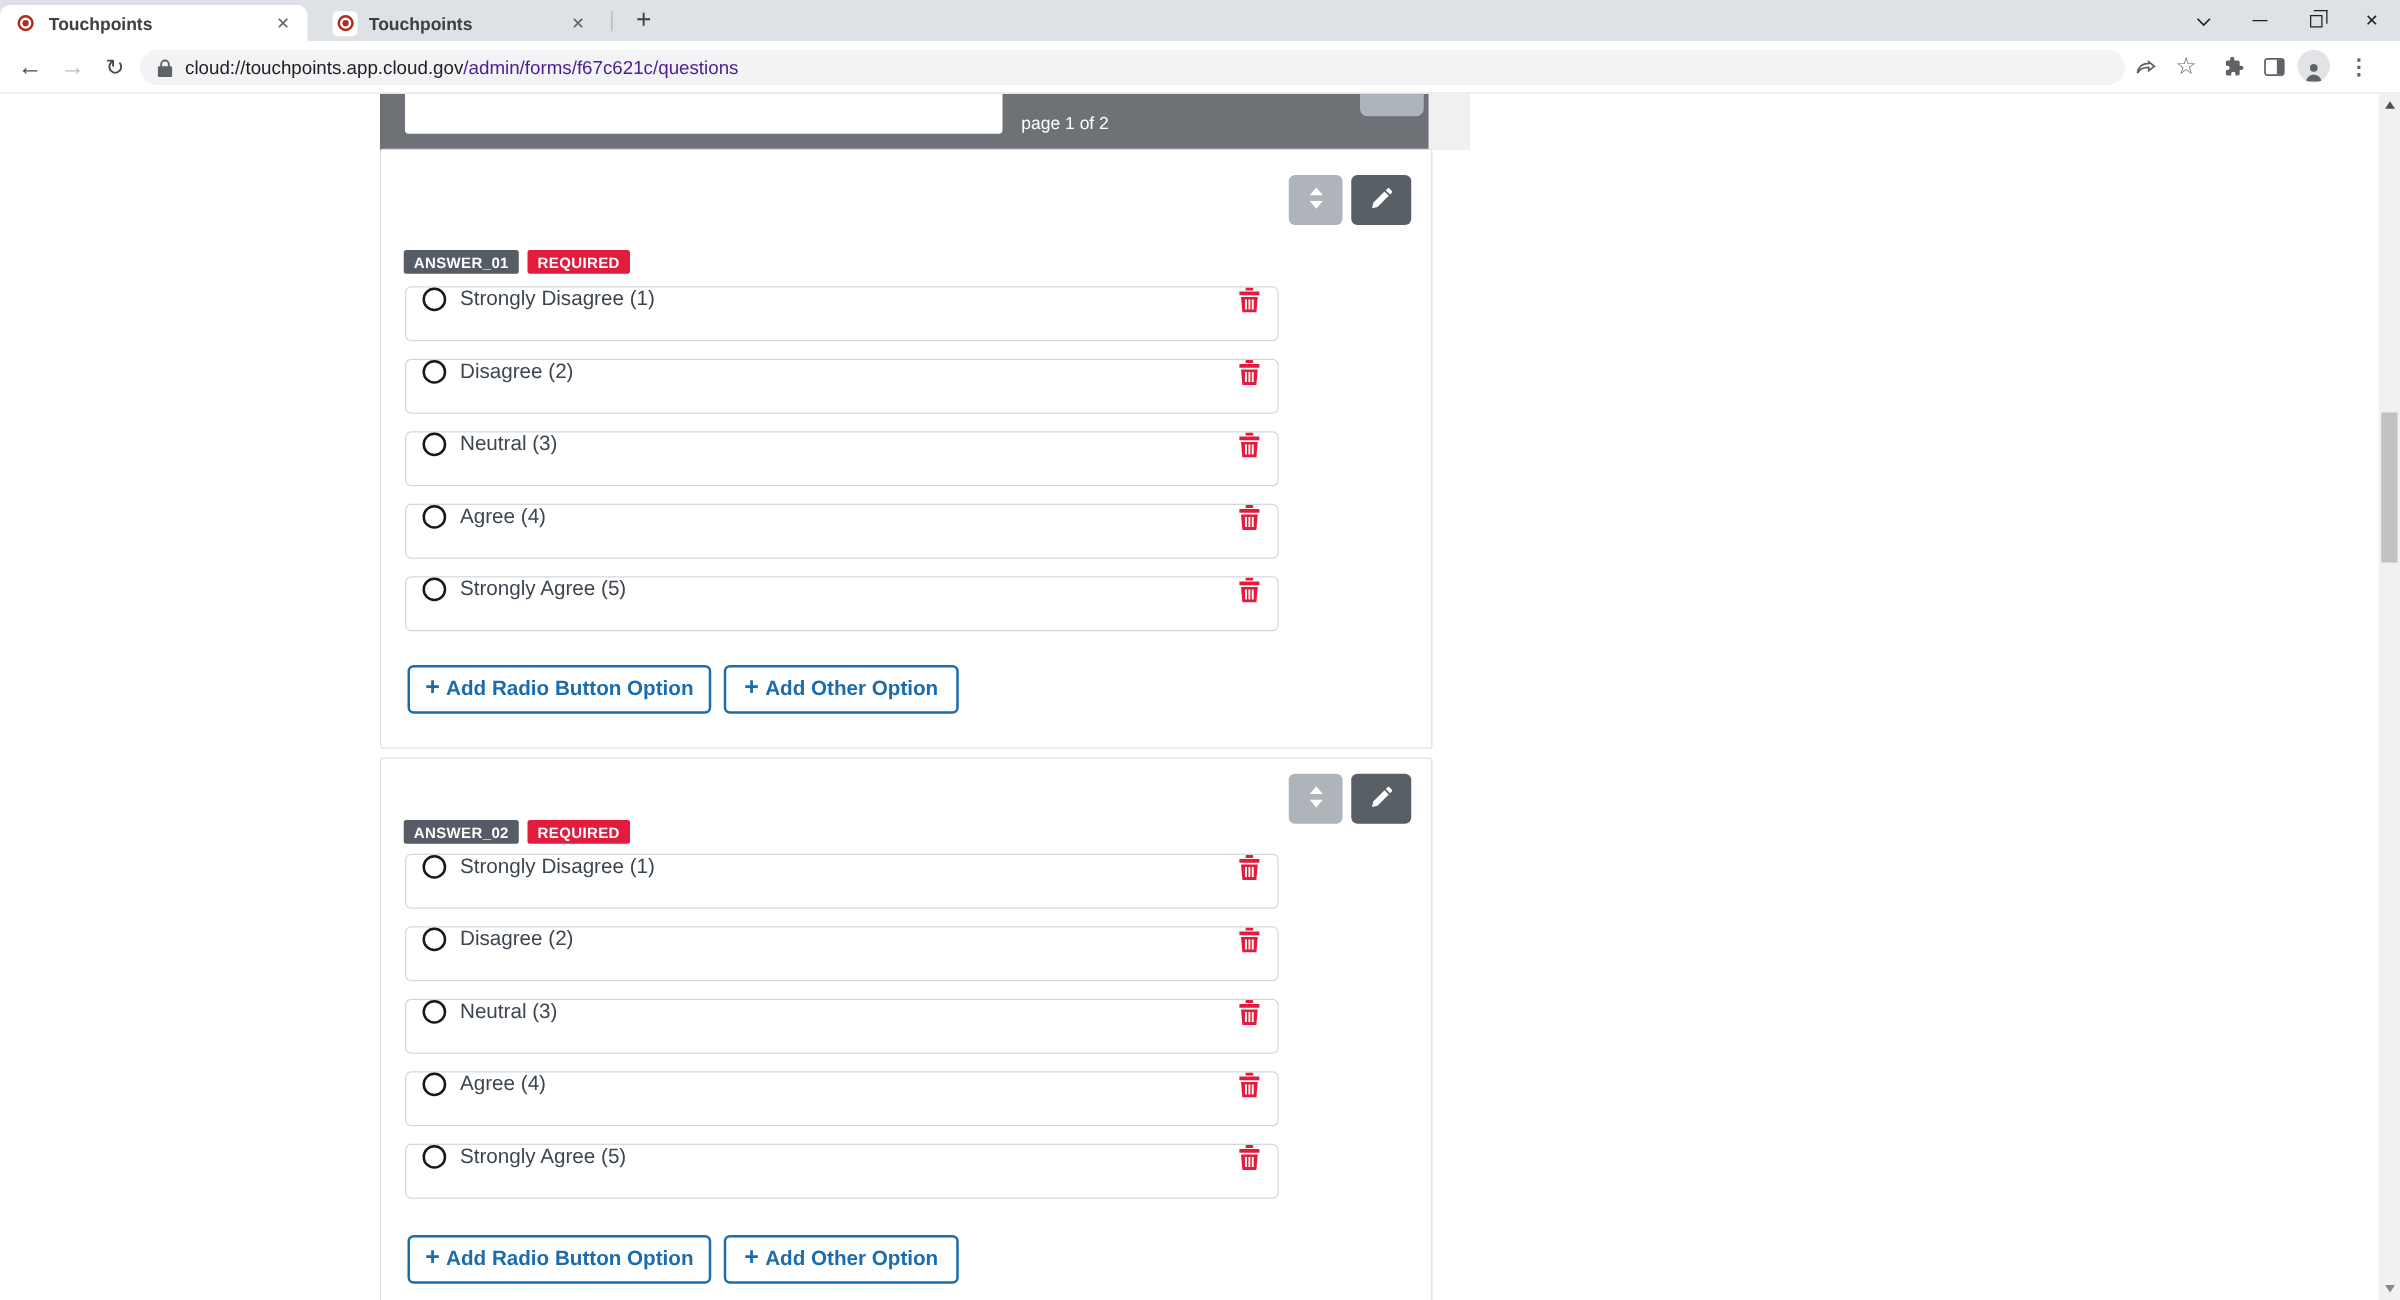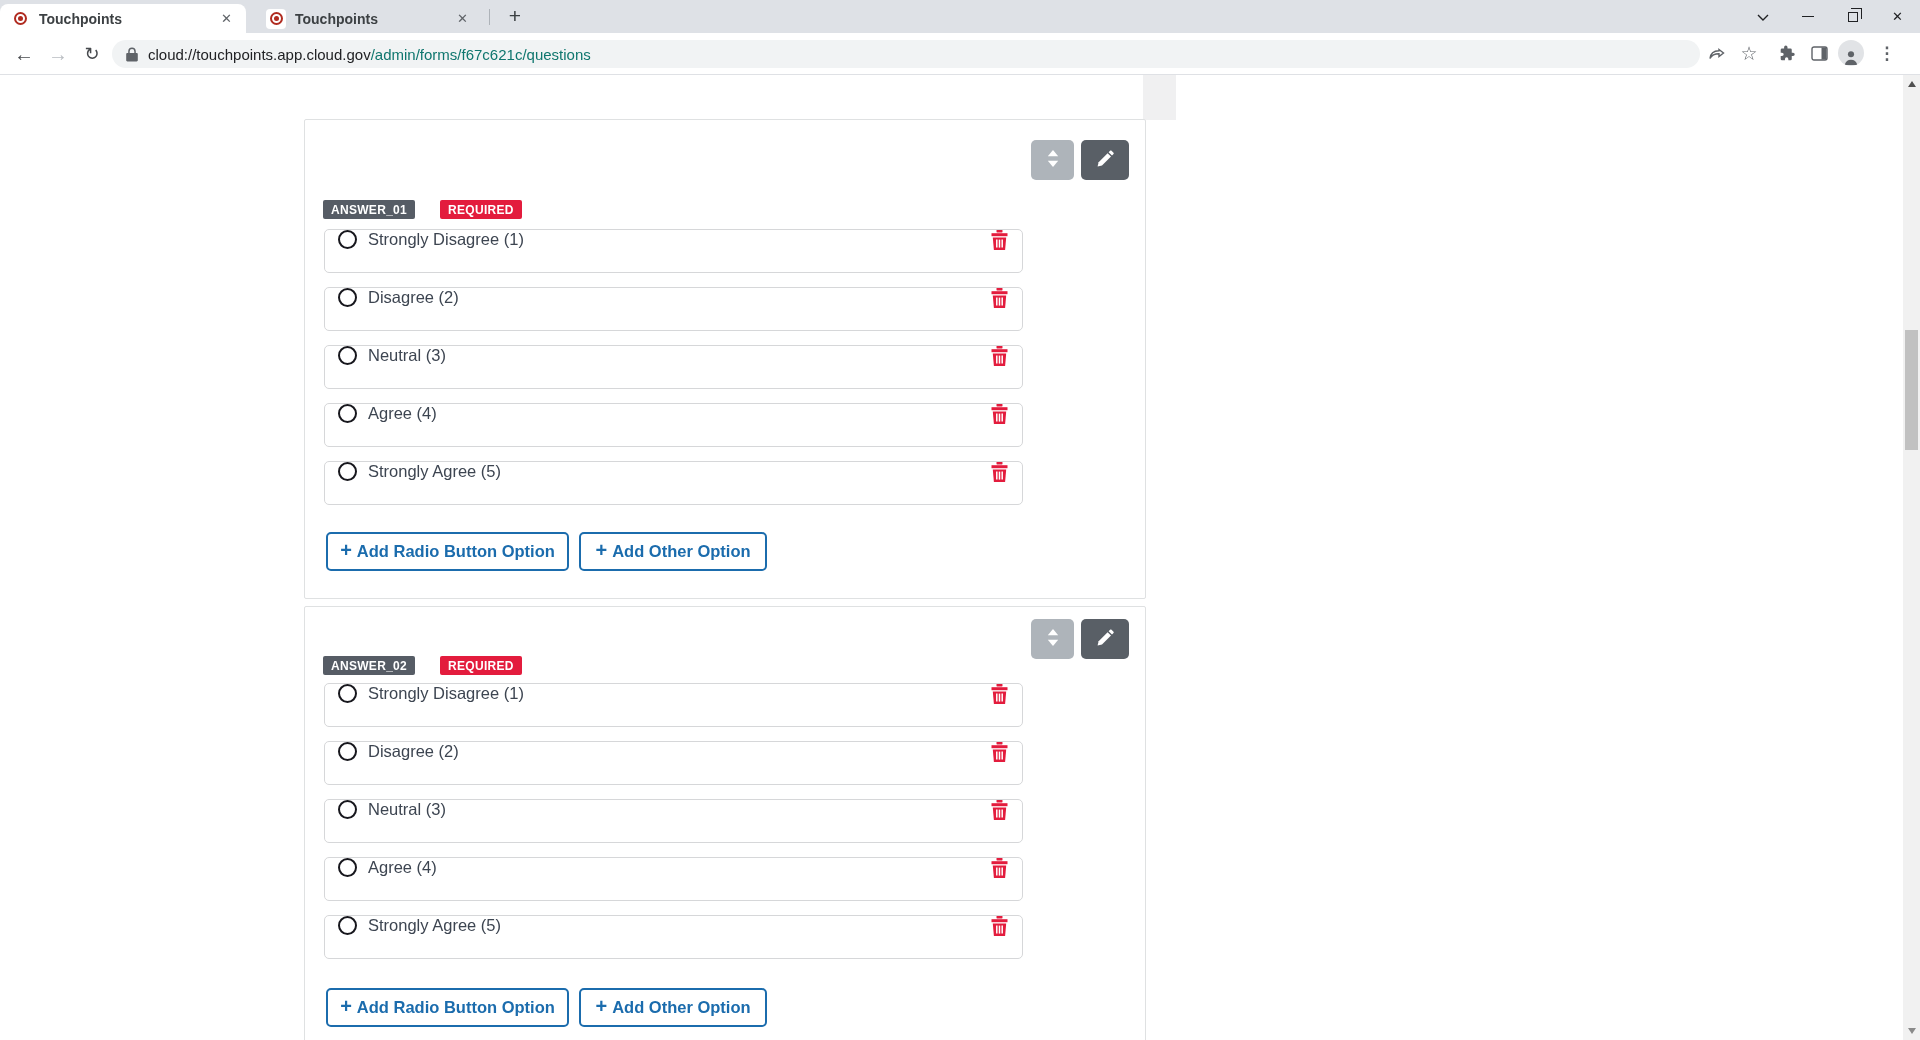--- a/index.html
+++ b/index.html
@@ -28,42 +28,42 @@
   .min-glyph { width:12px; height:1.4px; background:#202124; }
   .restore-glyph { position:relative; width:10px; height:10px; border:1.2px solid #202124; background:#dee1e6; }
   .restore-glyph::before { content:""; position:absolute; left:2px; top:-4.5px; width:10px; height:10px;
              border:1.2px solid #202124; border-left:none; border-bottom:none; }
   .toolbar { position:relative; height:42px; background:#fff; border-bottom:1px solid #dfe1e5; }
   .nav-ic { position:absolute; top:5px; width:32px; height:32px; display:flex;
             align-items:center; justify-content:center; font-size:20px; color:#46494d; border-radius:50%; }
   .omnibox { position:absolute; left:112px; top:7px; width:1588px; height:28px;
              background:#f1f3f4; border-radius:14px; display:flex; align-items:center; padding:0 14px; }
   .url { font-size:15px; color:#202124; margin-left:10px; white-space:nowrap; }
-  .url .path { color:#0f766e; }
+  .url .path { color:#4c1d95; }
   .tb-right { position:absolute; top:5px; width:30px; height:30px; display:flex;
               align-items:center; justify-content:center; color:#5f6368; }
   .avatar { width:26px; height:26px; border-radius:50%; background:#e1e3e6;
             display:flex; align-items:flex-end; justify-content:center; overflow:hidden; }
 
   
   .content { position:relative; height:965px; background:#fff; overflow:hidden; }
 
   .builder-bar { position:absolute; left:304px; top:0; width:839px; height:45px; background:var(--bar-gray); }
   .builder-input { position:absolute; left:20px; top:0; width:478px; height:32px;
                    background:#fff; border-radius:0 0 3px 3px; }
   .pagination { position:absolute; left:513px; top:0; height:45px; display:flex; align-items:center;
                 color:#fff; font-size:14px; }
   .bar-mini-btn { position:absolute; left:784px; top:0; width:51px; height:18px;
                   background:#adb3ba; border-radius:0 0 6px 6px; }
   .bar-side-strip { position:absolute; left:1143px; top:0; width:33px; height:45px; background:#f0f0f1; }
 
   .card { position:absolute; left:304px; width:842px; background:#fff;
           border:1px solid #dfe1e2; border-radius:2px; }
   .q-text { position:absolute; left:18px; font-size:17px; line-height:26px; color:#3d4551; }
-  .badges { position:absolute; left:18px; display:flex; gap:25px; }
+  .badges { position:absolute; left:18px; display:flex; gap:7px; }
   .badge { font-size:12px; font-weight:bold; color:#fff; padding:2.5px 8px; border-radius:2px;
            letter-spacing:.3px; white-space:nowrap; }
   .badge.dark { background:var(--badge-gray); }
   .badge.red  { background:var(--danger-red); }
   .tool { position:absolute; border:none; display:flex; align-items:center; justify-content:center;
           border-radius:5px; height:40px; cursor:pointer; }
   .tool.sort { left:726px; width:43px; background:var(--tool-gray); }
   .tool.edit { left:776px; width:48px; background:var(--tool-dark); }
   .opt-row { position:absolute; left:19px; width:699px; height:44px; background:#fff;
              border:1px solid #d6d7d9; border-radius:5px; display:flex; align-items:flex-start; }
@@ -160,20 +160,25 @@
           <circle cx="10" cy="7" r="3.4" fill="#5f6368"></circle>
           <path d="M3 19c.8-4 3.6-6 7-6s6.2 2 7 6z" fill="#5f6368"></path>
         </svg>
       </span>
   </div>
   <div class="tb-right" style="right:18px; font-size:17px; font-weight:bold">⋮</div>
 </div>
 
 <div class="content">
 
+  <div class="builder-bar">
+    <div class="builder-input"></div>
+    <div class="pagination">page 1 of 2</div>
+    <div class="bar-mini-btn"></div>
+  </div>
   <div class="bar-side-strip"></div>
 
   <div id="cards">
   <div class="card" style="top:44px;height:480px">
     <div class="badges" style="top:80px">
       <span class="badge dark">ANSWER_01</span>
       <span class="badge red">REQUIRED</span>
     </div>
     <button class="tool sort" style="top:20px">
       <span><svg width="14" height="19" viewBox="0 0 14 19">

